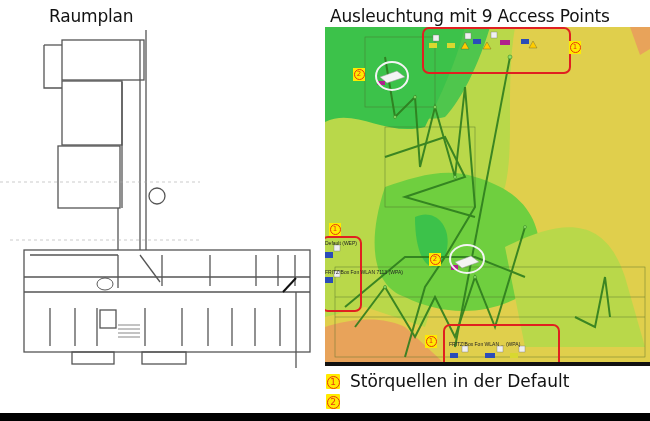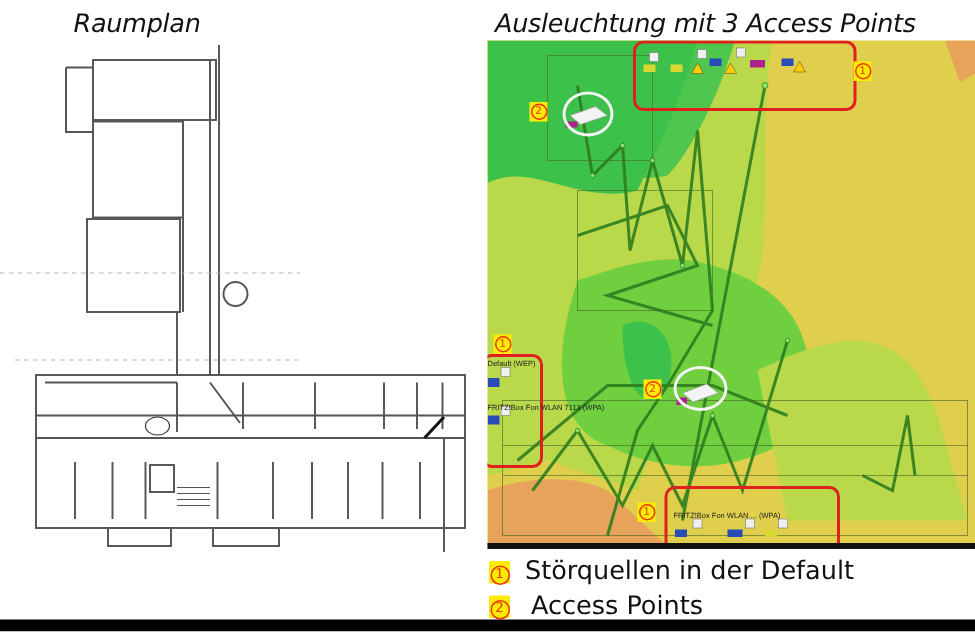--- a/index.html
+++ b/index.html
@@ -3,21 +3,21 @@
   <meta charset="utf-8">
   <style>
     html, body { margin: 0; padding: 0; }
     body {
       width: 650px; height: 421px; position: relative; overflow: hidden;
       background: #ffffff;
       font-family: "Liberation Sans", sans-serif;
     }
     .title {
       position: absolute; top: 6px; font-size: 17px; color: #111;
-      font-family: "DejaVu Sans", sans-serif; letter-spacing: -0.2px; font-style: italic;
+      font-family: "DejaVu Sans", sans-serif; letter-spacing: -0.2px;
     }
     #title-left { left: 49px; }
     #title-right { left: 330px; }
 
     #floorplan {
       position: absolute; left: 0; top: 30px; width: 325px; height: 340px;
     }
     #heatmap {
       position: absolute; left: 325px; top: 27px; width: 325px; height: 337px;
       overflow: hidden; background: #e0cf4c;
@@ -59,21 +59,21 @@
       position: absolute; border: 2px solid #f4f4f4; border-radius: 50%;
     }
     .label-mini {
       position: absolute; font-size: 5px; color: #222; white-space: nowrap;
     }
   </style>
 </head>
 <body>
 
 <div id="title-left" class="title">Raumplan</div>
-<div id="title-right" class="title">Ausleuchtung mit 3 Access Points</div>
+<div id="title-right" class="title">Ausleuchtung mit 9 Access Points</div>
 
 <svg id="floorplan" viewBox="0 0 325 340">
   <g stroke="#555" stroke-width="1.3" fill="none">
 
     <rect x="62" y="10" width="82" height="40"></rect>
     <rect x="62" y="51" width="60" height="64"></rect>
     <rect x="58" y="116" width="62" height="62"></rect>
     <line x1="122" y1="52" x2="122" y2="178"></line>
 
     <line x1="146" y1="0" x2="146" y2="220"></line>
@@ -233,16 +233,15 @@
 </div>
 <div id="heatmap-bottom-bar"></div>
 
 <div id="legend-1" class="legend-row">
   <span class="legend-num"><span>1</span></span>
   <span>Störquellen in der Default</span>
 </div>
 <div id="legend-2" class="legend-row">
   <span class="legend-num"><span>2</span></span>
   <span style="width:4px"></span>
-  <span>Access Points</span>
 </div>
 
 <div id="bottom-black"></div>
 
 </body></html>

